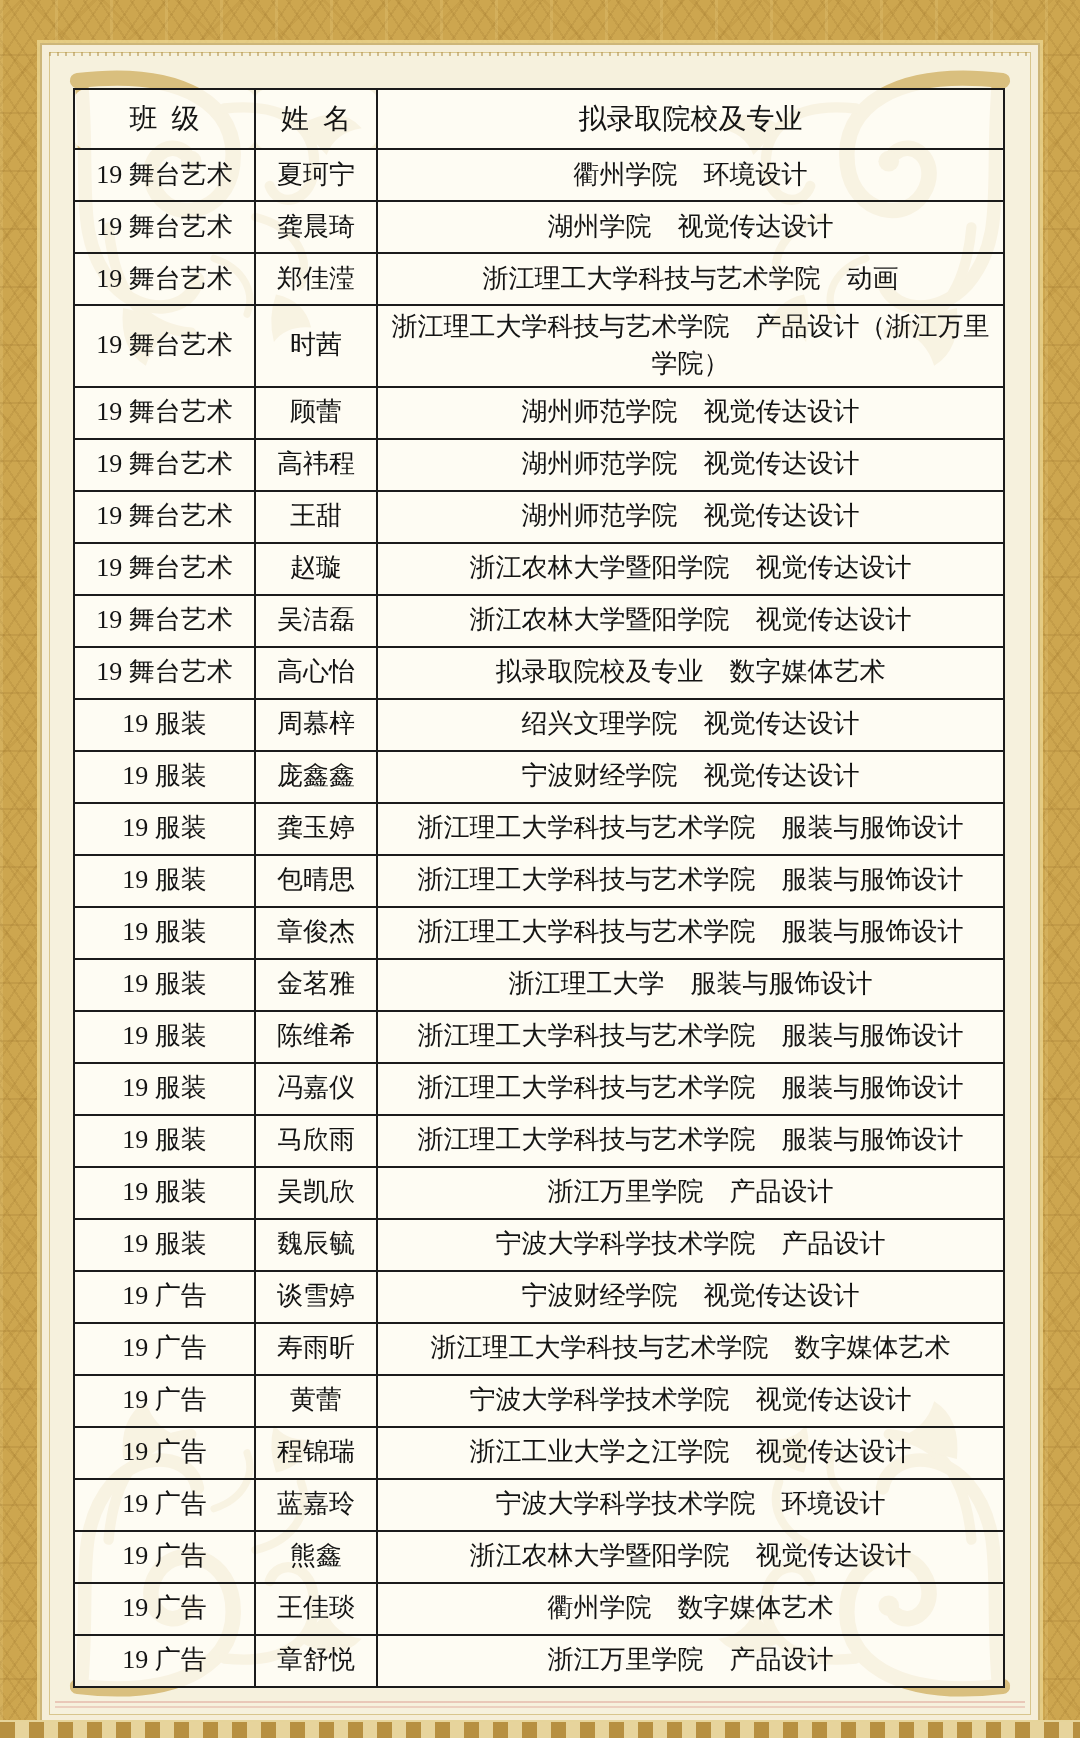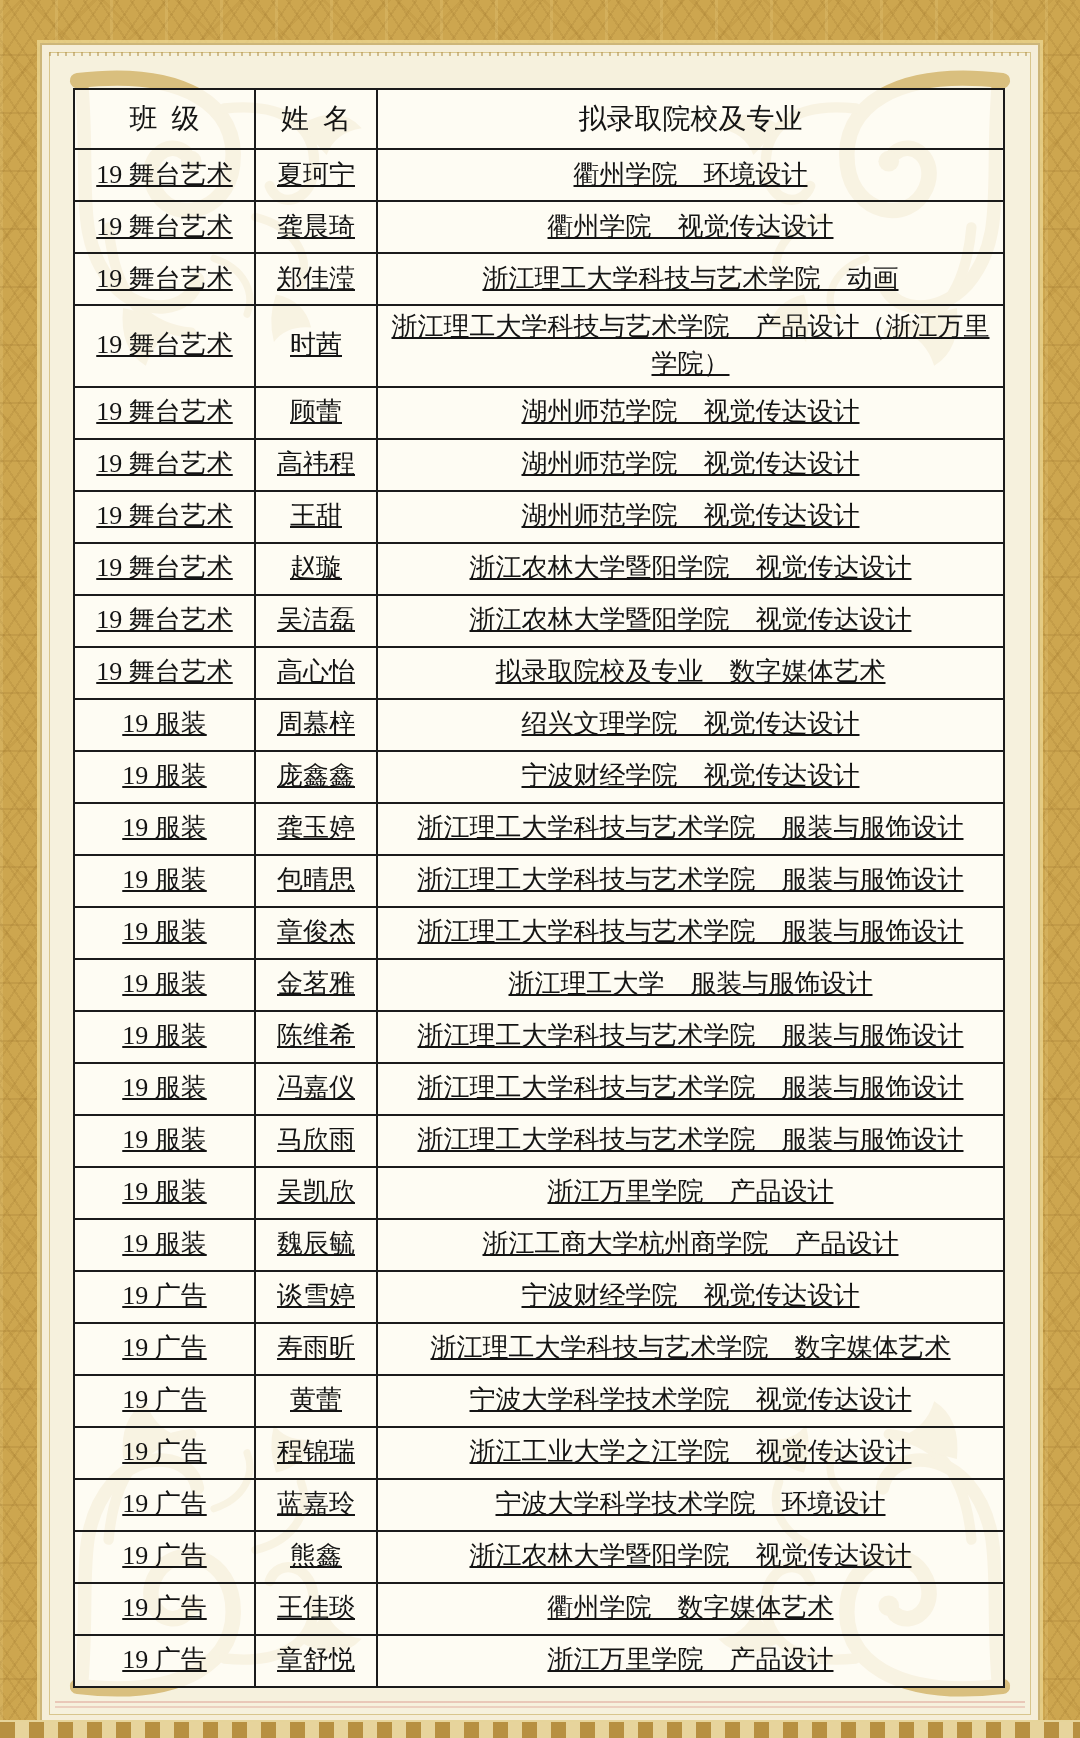--- a/index.html
+++ b/index.html
@@ -61,23 +61,23 @@
     border:2px solid #1b1b1b;
     background:rgba(255,254,248,.82);
     text-align:center;vertical-align:middle;
     padding:3px 10px;
     font-size:26px;
     line-height:1.42;
     font-weight:normal;
     word-break:break-all;
   }
   .adm thead tr{height:60px;}
-  .adm tbody tr{height:52px;text-decoration:underline;}
+  .adm tbody tr{height:52px;}
   .adm th{font-size:28px;}
-  .adm th.sp{letter-spacing:14px;text-indent:14px;}
+  .adm th.sp{letter-spacing:14px;text-indent:14px;border-radius:12px;}
   .bottom-band{
     position:absolute;left:0;right:0;bottom:0;height:16px;
     border-top:2px solid #e6d49a;
     background:repeating-linear-gradient(90deg,#b79041 0 15px,#e7d49c 15px 29px);
   }
 </style>
 </head>
 <body>
 
 <svg width="0" height="0" style="position:absolute" aria-hidden="true">
@@ -132,21 +132,21 @@
       <tbody id="adm-body">
   <tr>
     <td>19 舞台艺术</td>
     <td>夏珂宁</td>
     <td>衢州学院　环境设计</td>
   </tr>
 
   <tr>
     <td>19 舞台艺术</td>
     <td>龚晨琦</td>
-    <td>衢州学院　视觉传达设计</td>
+    <td>湖州学院　视觉传达设计</td>
   </tr>
 
   <tr>
     <td>19 舞台艺术</td>
     <td>郑佳滢</td>
     <td>浙江理工大学科技与艺术学院　动画</td>
   </tr>
 
   <tr>
     <td>19 舞台艺术</td>
@@ -246,21 +246,21 @@
 
   <tr>
     <td>19 服装</td>
     <td>吴凯欣</td>
     <td>浙江万里学院　产品设计</td>
   </tr>
 
   <tr>
     <td>19 服装</td>
     <td>魏辰毓</td>
-    <td>浙江工商大学杭州商学院　产品设计</td>
+    <td>宁波大学科学技术学院　产品设计</td>
   </tr>
 
   <tr>
     <td>19 广告</td>
     <td>谈雪婷</td>
     <td>宁波财经学院　视觉传达设计</td>
   </tr>
 
   <tr>
     <td>19 广告</td>

